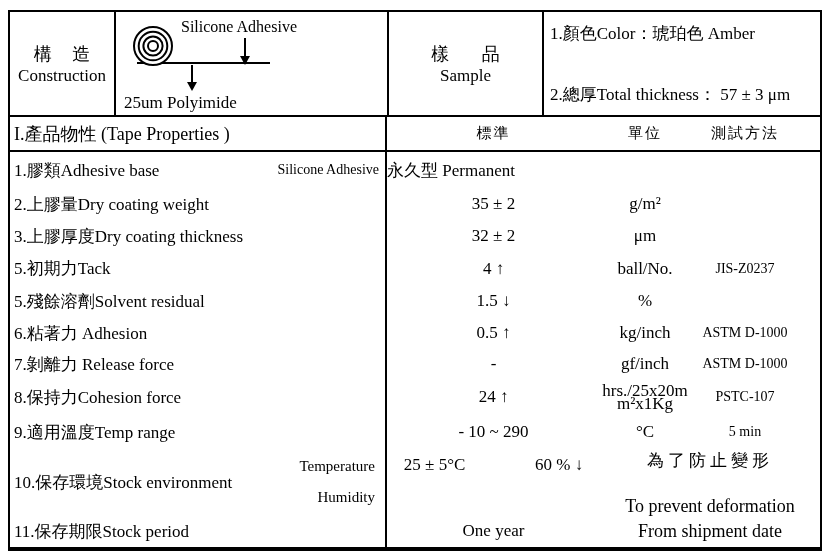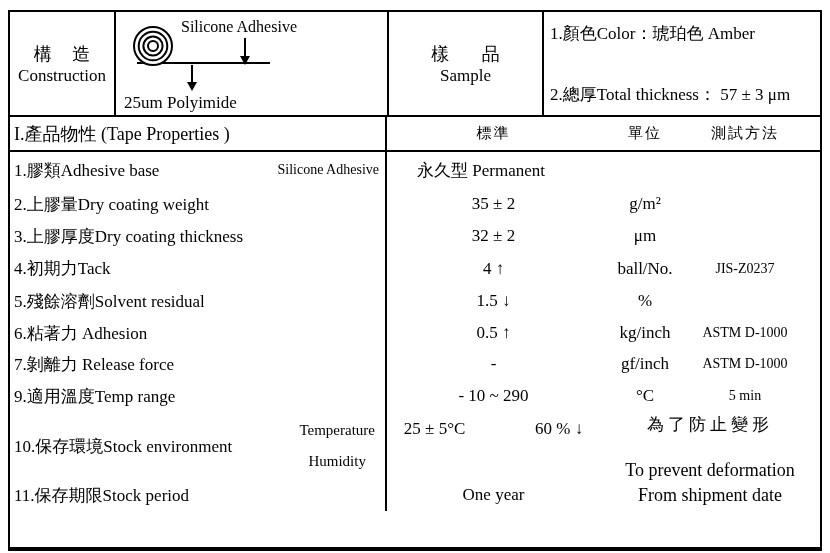--- a/index.html
+++ b/index.html
@@ -39,28 +39,28 @@
   
   .row { display:flex; }
   .lbl {
     width:377px; border-right:2px solid #000;
     display:flex; align-items:center; padding-left:4px; font-size:17px; white-space:nowrap;
   }
   .lbl .note { margin-left:auto; padding-right:6px; font-size:14px; }
   .vals { flex:1; display:grid; grid-template-columns:213px 90px 110px 1fr; align-items:center; }
   .vals > span { text-align:center; font-size:17px; white-space:nowrap; }
   .vals .method { font-size:14px; }
-  .vals .std-left { grid-column:1 / 5; text-align:left; padding-left:30px; }
+  .vals .std-left { grid-column:1 / 5; text-align:left; }
   .unit-2line { text-align:center; font-size:13px; line-height:13px; }
   .merged { grid-column:2 / 5; text-align:center;font-family:Liberation Serif, serif; }
   .r36{height:36px} .r32{height:32px} .r33{height:33px} .r30{height:30px} .r34{height:34px} .r66{height:66px}
   
   .row-stock .lbl { justify-content:space-between; }
   .sublabels { padding-right:10px; text-align:center; font-size:15px; }
-  .sublabels div { line-height:31px; }
+  .sublabels div { line-height:31px;text-align:right; }
   .stack2 { display:flex; flex-direction:row; justify-content:space-around; height:100%;gap:36px; }
   .stack2 > span { line-height:31px; text-align:center; font-size:17px; }
   .merged-2line { grid-column:2 / 5; display:flex; flex-direction:column; justify-content:center; text-align:center;gap:20px; }
   .merged-2line .zh-note { font-size:17px; letter-spacing:4px; line-height:24px; }
   .merged-2line .en-note { font-size:18px; line-height:26px; }
   svg text { font-family:"Liberation Serif","DejaVu Serif",serif; fill:#000; }
 </style>
 </head>
 <body>
 
@@ -136,21 +136,21 @@
     <div class="row r32">
       <div class="lbl">3.上膠厚度Dry coating thickness</div>
       <div class="vals">
         <span>32 ± 2</span>
         <span>μm</span>
         <span class="method"></span>
       </div>
     </div>
 
     <div class="row r33">
-      <div class="lbl">4.初期力Tack</div>
+      <div class="lbl">5.初期力Tack</div>
       <div class="vals">
         <span>4 ↑</span>
         <span>ball/No.</span>
         <span class="method">JIS-Z0237</span>
       </div>
     </div>
 
     <div class="row r32">
       <div class="lbl">5.殘餘溶劑Solvent residual</div>
       <div class="vals">
@@ -171,20 +171,31 @@
 
     <div class="row r30">
       <div class="lbl">7.剝離力 Release force</div>
       <div class="vals">
         <span>-</span>
         <span>gf/inch</span>
         <span class="method">ASTM D-1000</span>
       </div>
     </div>
 
+    <div class="row r36">
+      <div class="lbl">8.保持力Cohesion force</div>
+      <div class="vals">
+        <span>24 ↑</span>
+        <span class="unit-2line">
+          <span>hrs./25x20m</span><br>
+          <span>m²x1Kg</span>
+        </span>
+        <span class="method">PSTC-107</span>
+      </div>
+    </div>
 
     <div class="row r34">
       <div class="lbl">9.適用溫度Temp range</div>
       <div class="vals">
         <span>- 10 ~ 290</span>
         <span>°C</span>
         <span class="method">5 min</span>
       </div>
     </div>
 

